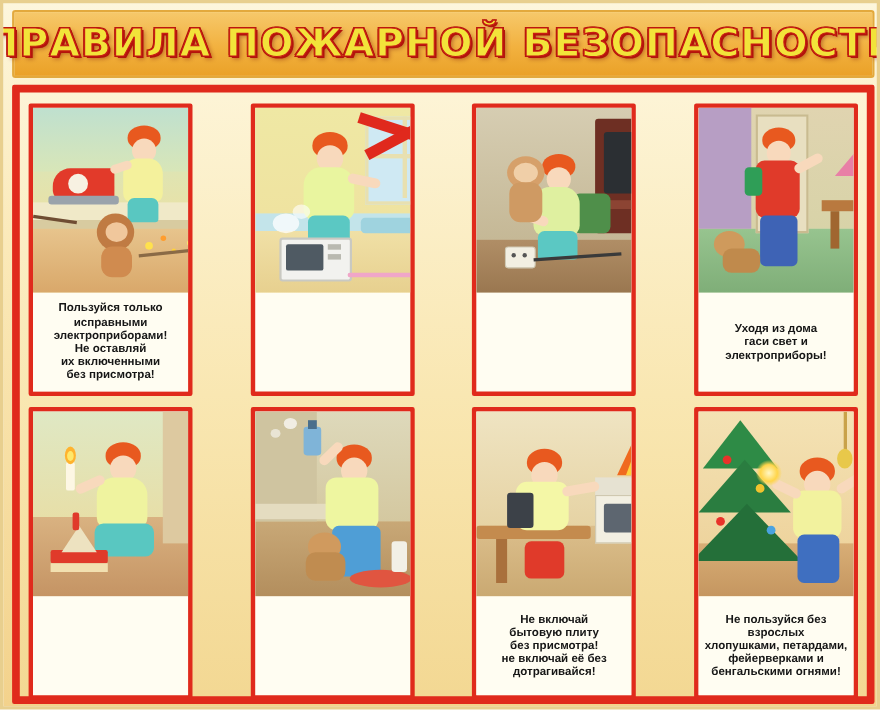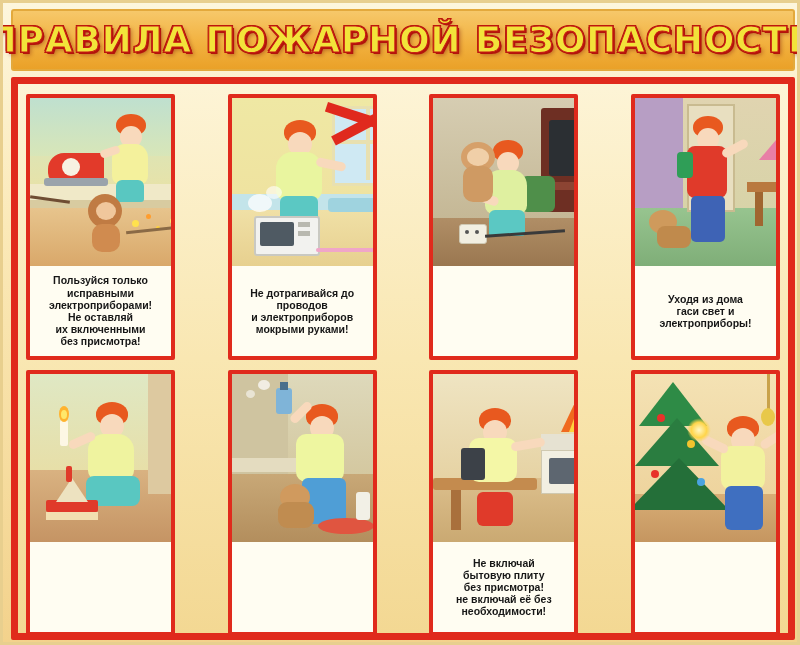--- a/index.html
+++ b/index.html
@@ -216,25 +216,20 @@
           <div class="rect" style="left:22px;top:118px;width:62px;height:36px;background:#f2f2ef;border:2px solid #c9c9c2;border-radius:3px;"></div>
           <div class="rect" style="left:28px;top:124px;width:34px;height:24px;background:#4f5a63;border-radius:2px;"></div>
           <div class="rect" style="left:66px;top:124px;width:12px;height:5px;background:#b9b9b0;"></div>
           <div class="rect" style="left:66px;top:133px;width:12px;height:5px;background:#b9b9b0;"></div>
 
           <div class="blob" style="left:16px;top:96px;width:24px;height:18px;background:rgba(255,255,255,.75);"></div>
           <div class="blob" style="left:34px;top:88px;width:16px;height:13px;background:rgba(255,255,255,.6);"></div>
 
           <div class="rect" style="left:84px;top:150px;width:94px;height:4px;background:#f0a6c8;border-radius:2px;"></div>
         </div>
-        <div class="card-caption">
-          <span>Не дотрагивайся до проводов
-и электроприборов
-мокрыми руками!</span>
-        </div>
       </div>
 
       <div class="card">
         <div class="card-art bg-c">
           <div class="rect" style="left:0;top:0;width:182px;height:120px;background:linear-gradient(180deg,#d6cdb2,#c5b896);"></div>
           <div class="rect" style="left:0;top:120px;width:182px;height:48px;background:linear-gradient(180deg,#b08e66,#9a7750);"></div>
 
           <div class="rect" style="left:108px;top:10px;width:74px;height:104px;background:#6e2f23;border-radius:3px;"></div>
           <div class="rect" style="left:116px;top:22px;width:58px;height:56px;background:#2b2f33;border-radius:3px;"></div>
           <div class="rect" style="left:116px;top:84px;width:58px;height:8px;background:#8c4433;"></div>
@@ -365,21 +360,21 @@
           <div class="limb" style="left:78px;top:66px;width:34px;height:9px;transform:rotate(-10deg);"></div>
           <div class="rect" style="left:44px;top:118px;width:36px;height:34px;background:#e03a2a;border-radius:6px;"></div>
 
           <div class="rect" style="left:28px;top:74px;width:24px;height:32px;background:#3c4148;border-radius:3px;"></div>
         </div>
         <div class="card-caption">
           <span>Не включай
 бытовую плиту
 без присмотра!
 не включай её без
-необходимости!</span>
+дотрагивайся!</span>
         </div>
       </div>
 
       <div class="card">
         <div class="card-art bg-h">
           <div class="rect" style="left:0;top:0;width:182px;height:120px;background:linear-gradient(180deg,#f4e2b4,#eed49e);"></div>
           <div class="rect" style="left:0;top:120px;width:182px;height:48px;background:linear-gradient(180deg,#d8ae76,#c59660);"></div>
 
           <div class="tri" style="left:4px;top:8px;border-left:34px solid transparent;border-right:34px solid transparent;border-bottom:44px solid #2e8b46;"></div>
           <div class="tri" style="left:0;top:44px;border-left:42px solid transparent;border-right:42px solid transparent;border-bottom:48px solid #2a7d40;"></div>
@@ -395,17 +390,23 @@
           <div class="limb" style="left:124px;top:60px;width:30px;height:9px;transform:rotate(-32deg);"></div>
           <div class="limb" style="left:66px;top:66px;width:28px;height:9px;transform:rotate(26deg);"></div>
           <div class="rect" style="left:90px;top:112px;width:38px;height:44px;background:#3f6fc0;border-radius:6px;"></div>
 
           <div class="blob" style="left:140px;top:30px;width:26px;height:26px;background:radial-gradient(circle,#fff7c4 0%,#ffd54a 45%,rgba(255,213,74,0) 70%);"></div>
           <div class="blob" style="left:52px;top:44px;width:24px;height:24px;background:radial-gradient(circle,#fff7c4 0%,#ffd54a 45%,rgba(255,213,74,0) 70%);"></div>
 
           <div class="rect" style="left:132px;top:0;width:3px;height:36px;background:#c9a24a;"></div>
           <div class="blob" style="left:126px;top:34px;width:14px;height:18px;background:#e8c84a;"></div>
         </div>
+        <div class="card-caption">
+          <span>Не пользуйся без взрослых
+хлопушками, петардами,
+фейерверками и
+бенгальскими огнями!</span>
+        </div>
       </div>
     </div>
 
   </div>
 </div>
 
 </body></html>

